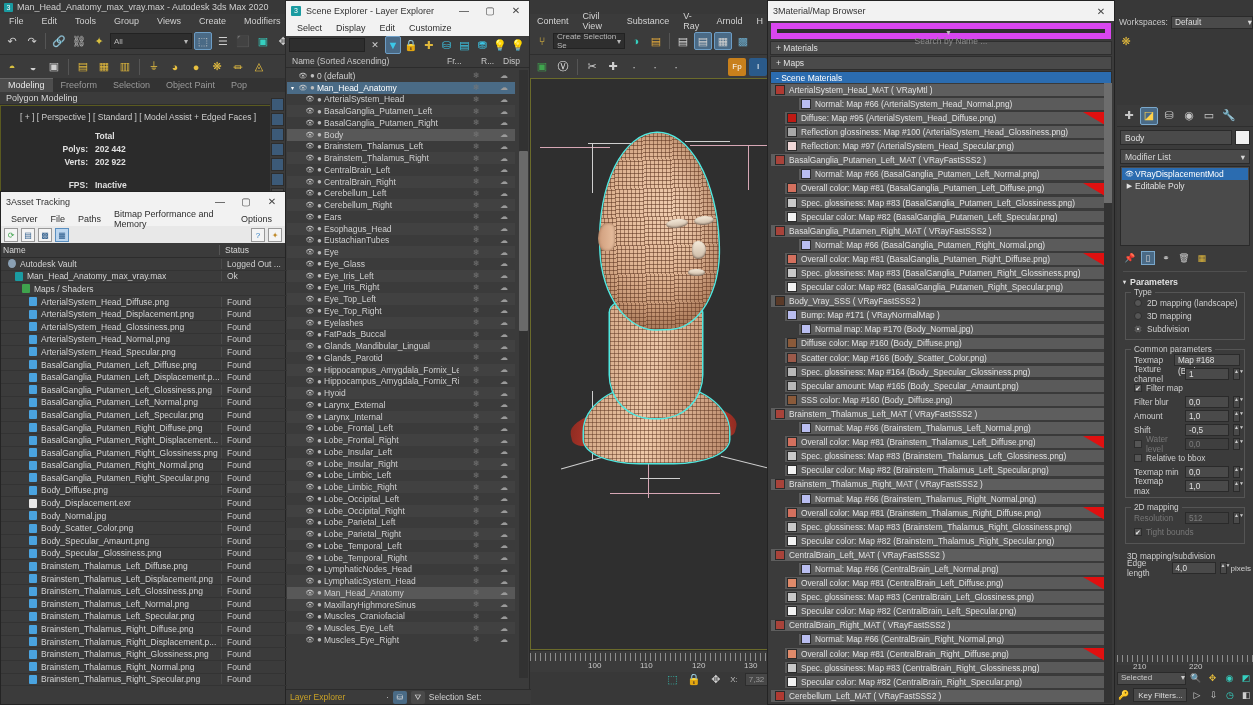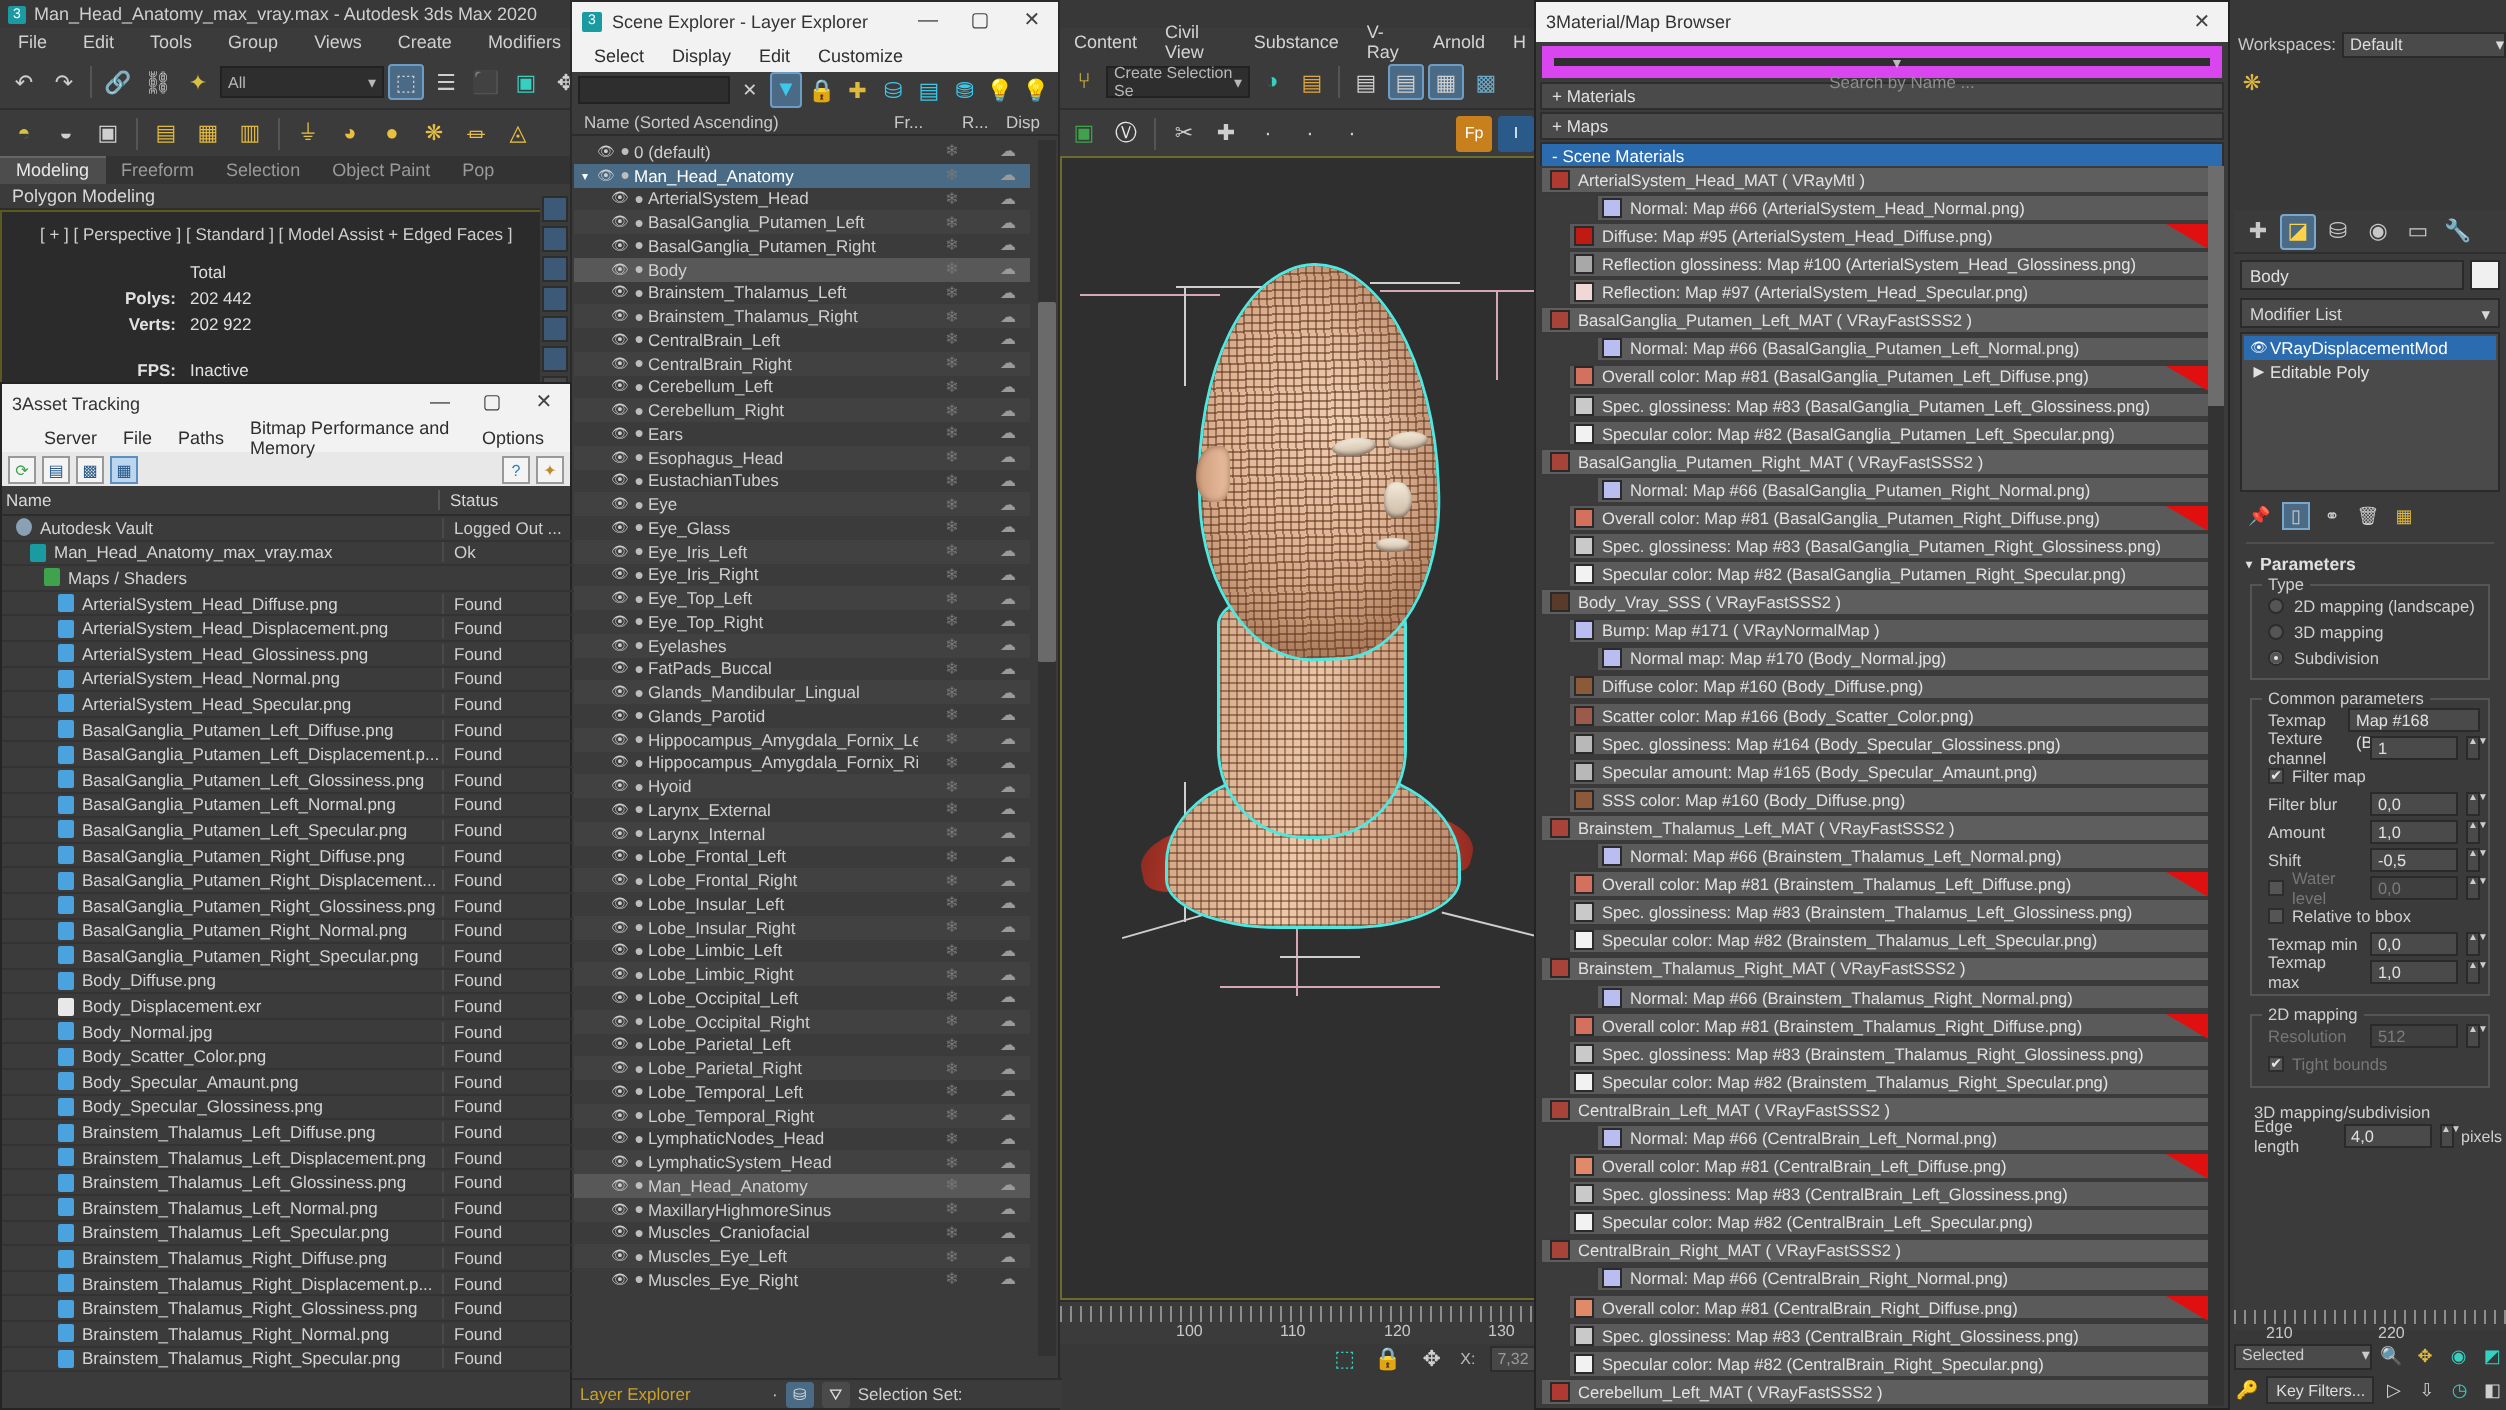--- a/index.html
+++ b/index.html
@@ -57,21 +57,21 @@
 
   
   .viewport-left {
     position: absolute; left: 0; top: 105px; width: 290px; height: 90px; background: #2b2b2b;
     border: 1px solid #5a5a20;
   }
   .vp-label { position: absolute; left: 20px; top: 112px; font-size: 8.5px; color: #cfcfcf; }
   .vp-stats { position: absolute; left: 48px; top: 130px; font-size: 8.5px; color: #e0e0e0; line-height: 13px; }
   .vp-stats .row { display: flex; }
   .vp-stats .lbl { width: 40px; text-align: right; font-weight: bold; }
-  .vp-stats .val { width: 56px; text-align: left; padding-left: 7px; font-weight: normal; }
+  .vp-stats .val { width: 56px; text-align: left; padding-left: 7px; font-weight: bold; }
 
   
   .viewport-main {
     position: absolute; left: 530px; top: 78px; width: 240px; height: 572px;
     background: #2f2f2f; overflow: hidden;
   }
   .vp-frame-border { position: absolute; left: 530px; top: 78px; width: 240px; height: 572px;
                      border: 1px solid #6b6b2b; pointer-events: none; }
 
   
@@ -164,21 +164,21 @@
   .se-footer .fbtn { width: 14px; height: 13px; background: #4a4a4a; border-radius: 2px;
                      font-size: 8px; color: #ddd; text-align: center; line-height: 13px; }
   .se-footer .fbtn.on { background: #4a6b86; }
 
   
   .at-win { position: absolute; left: 0; top: 191px; width: 286px; height: 514px;
             background: #3b3b3b; border: 1px solid #242424; }
   .at-title { height: 19px; background: #f2f2f2; display: flex; align-items: center;
               padding-left: 5px; font-size: 9px; color: #333; }
   .at-menu { height: 15px; background: #f2f2f2; display: flex; align-items: center;
-             font-size: 9px; color: #2e2e2e; padding-left: 21px; }
+             font-size: 9px; color: #2e2e2e; padding-left: 10px; }
   .at-menu span { padding-right: 13px; }
   .at-tool { height: 17px; background: #e8e8e8; display: flex; align-items: center; gap: 3px; padding: 0 3px; }
   .at-tool .ab { width: 14px; height: 14px; border: 1px solid #999; background: #f4f4f4;
                  font-size: 8px; text-align: center; line-height: 13px; color: #2a5a8a; }
   .at-tool .ab.on { background: #bcd6ef; border-color: #5a8fc0; }
   .at-head { height: 15px; background: #3b3b3b; display: flex; font-size: 8.5px;
              color: #d8d8d8; align-items: center; border-bottom: 1px solid #2c2c2c; }
   .at-head .n { flex: 1; padding-left: 2px; }
   .at-head .s { width: 66px; padding-left: 5px; border-left: 1px solid #555; }
   .at-rows { position: absolute; left: 0; top: 66px; width: 286px; height: 446px; overflow: hidden; }

